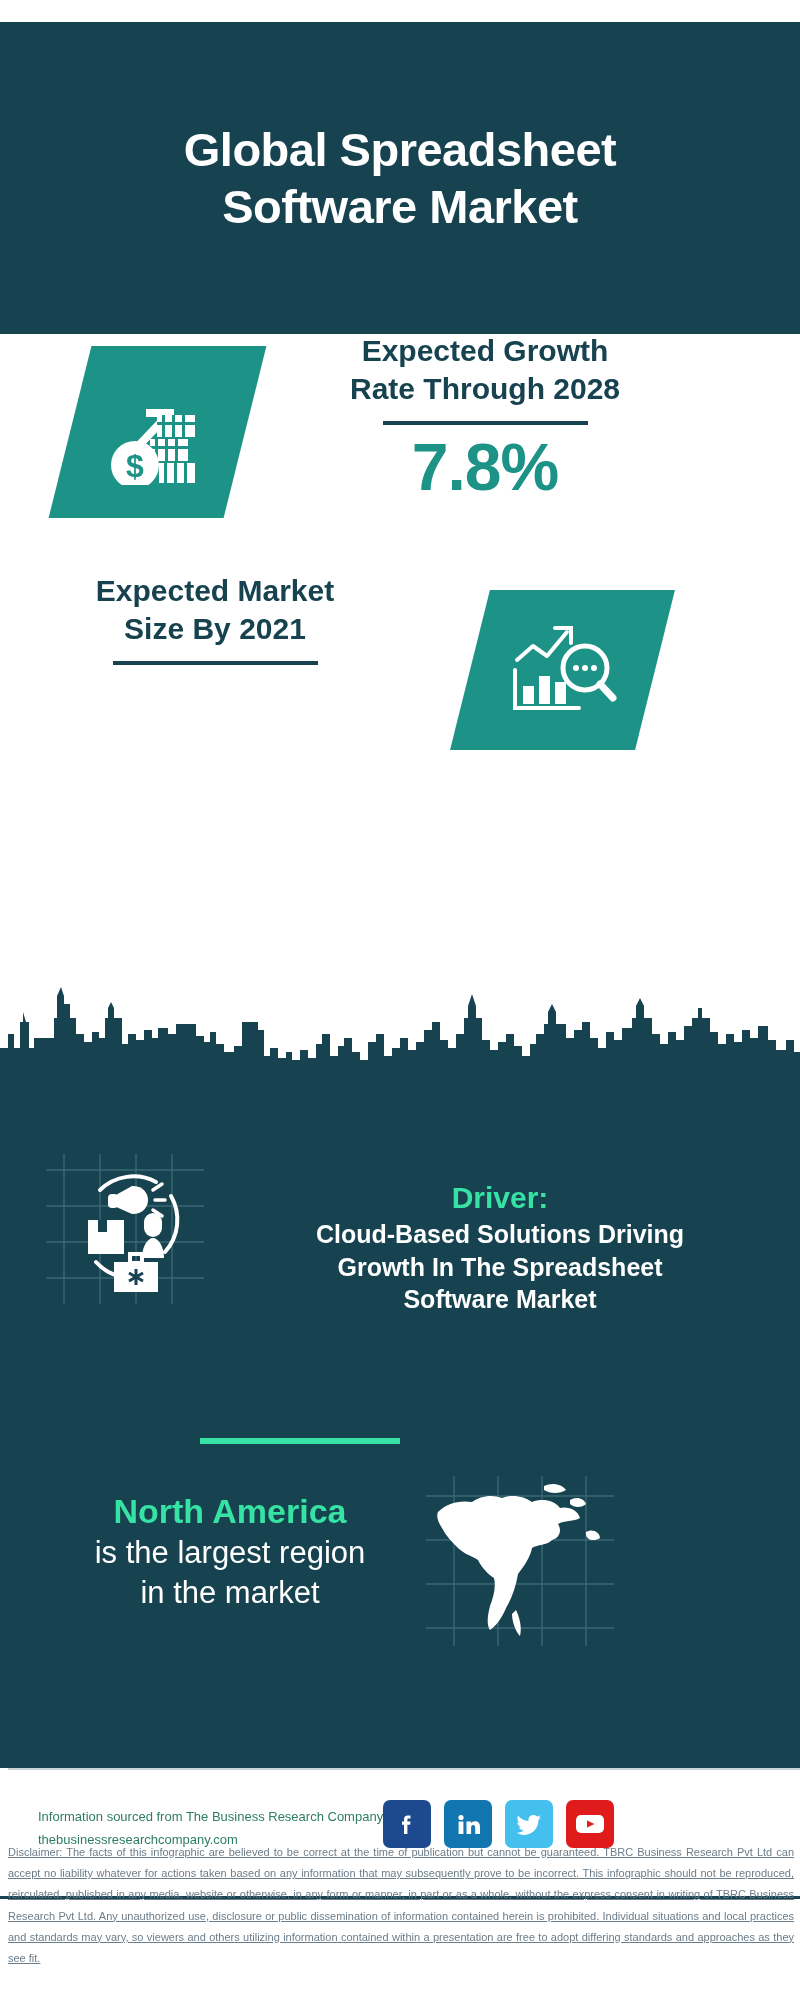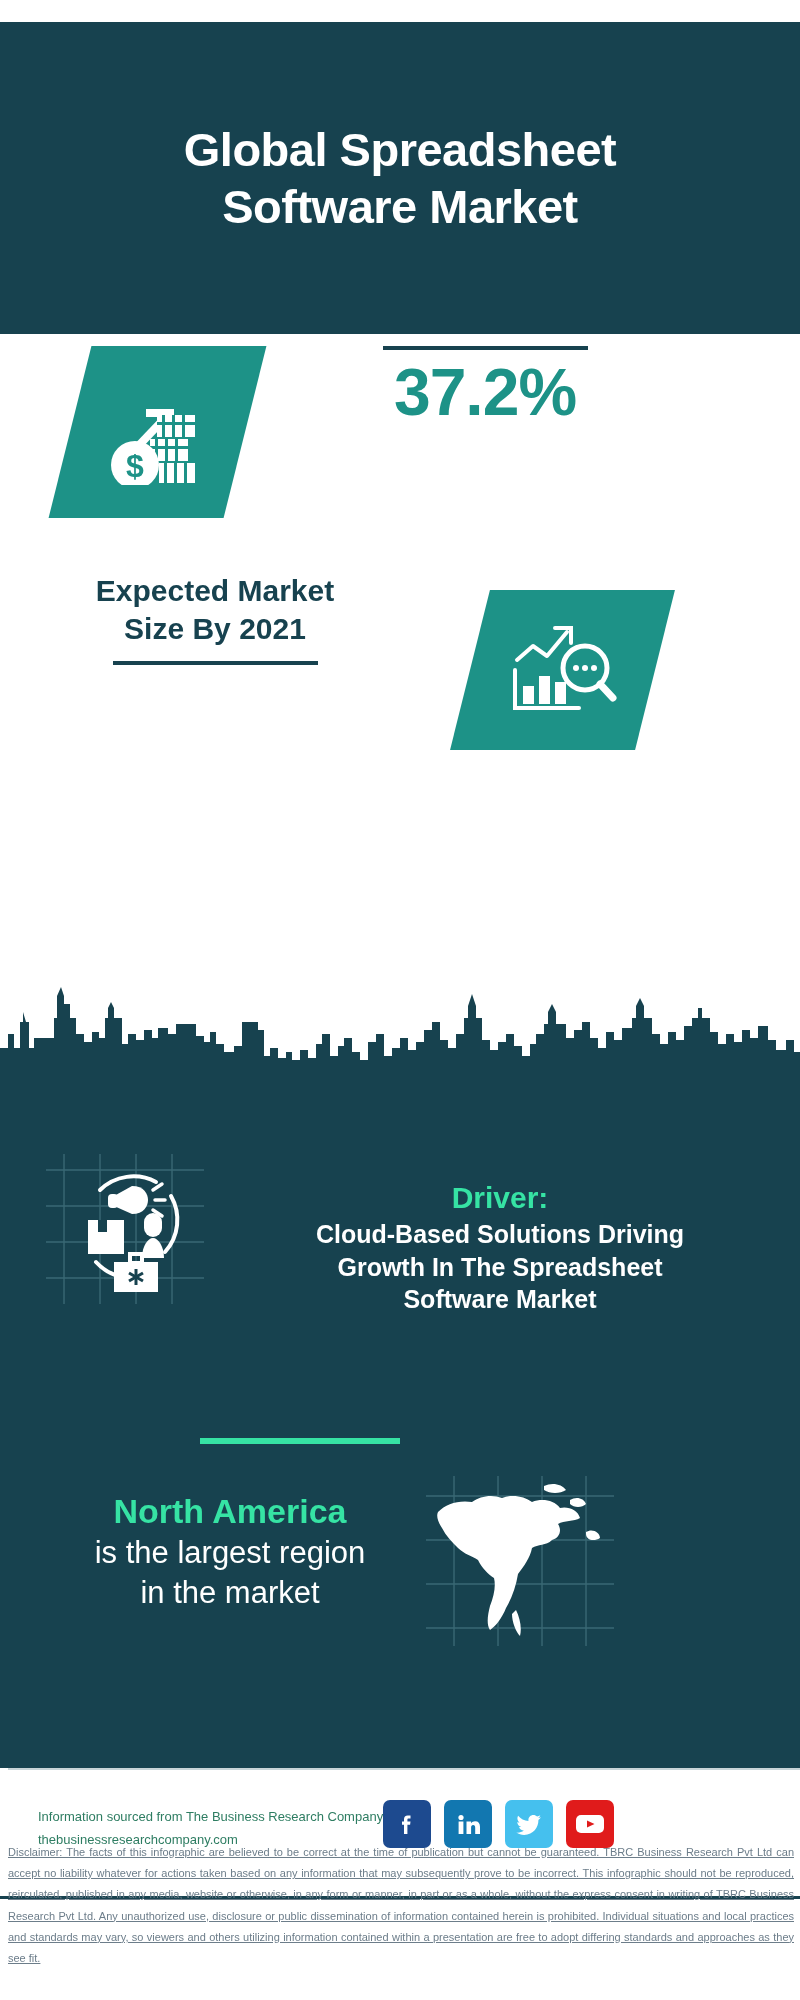--- a/index.html
+++ b/index.html
@@ -272,22 +272,24 @@
           <rect x="62" y="88" width="3" height="20" fill="#1d9287"></rect>
           <rect x="72" y="88" width="3" height="20" fill="#1d9287"></rect>
           <rect x="82" y="88" width="3" height="20" fill="#1d9287"></rect>
 
           <circle cx="33" cy="90" r="24" fill="#ffffff"></circle>
           <text x="33" y="102" font-family="Liberation Sans, sans-serif" font-size="32" font-weight="bold" fill="#1d9287" text-anchor="middle">$</text>
         </svg>
       </div>
     </div>
     <div class="stat1-text">
+      <div class="stat-label">Expected Growth
+Rate Through 2028</div>
       <div class="stat-rule"></div>
-      <div class="stat-value">37.2%</div>
+      <div class="stat-value">7.8%</div>
     </div>
   </div>
 
   <div class="stat2">
     <div class="stat2-text">
       <div class="stat-label">Expected Market
 Size By 2021</div>
       <div class="stat-rule"></div>
     </div>
     <div class="para-tile tile2">

